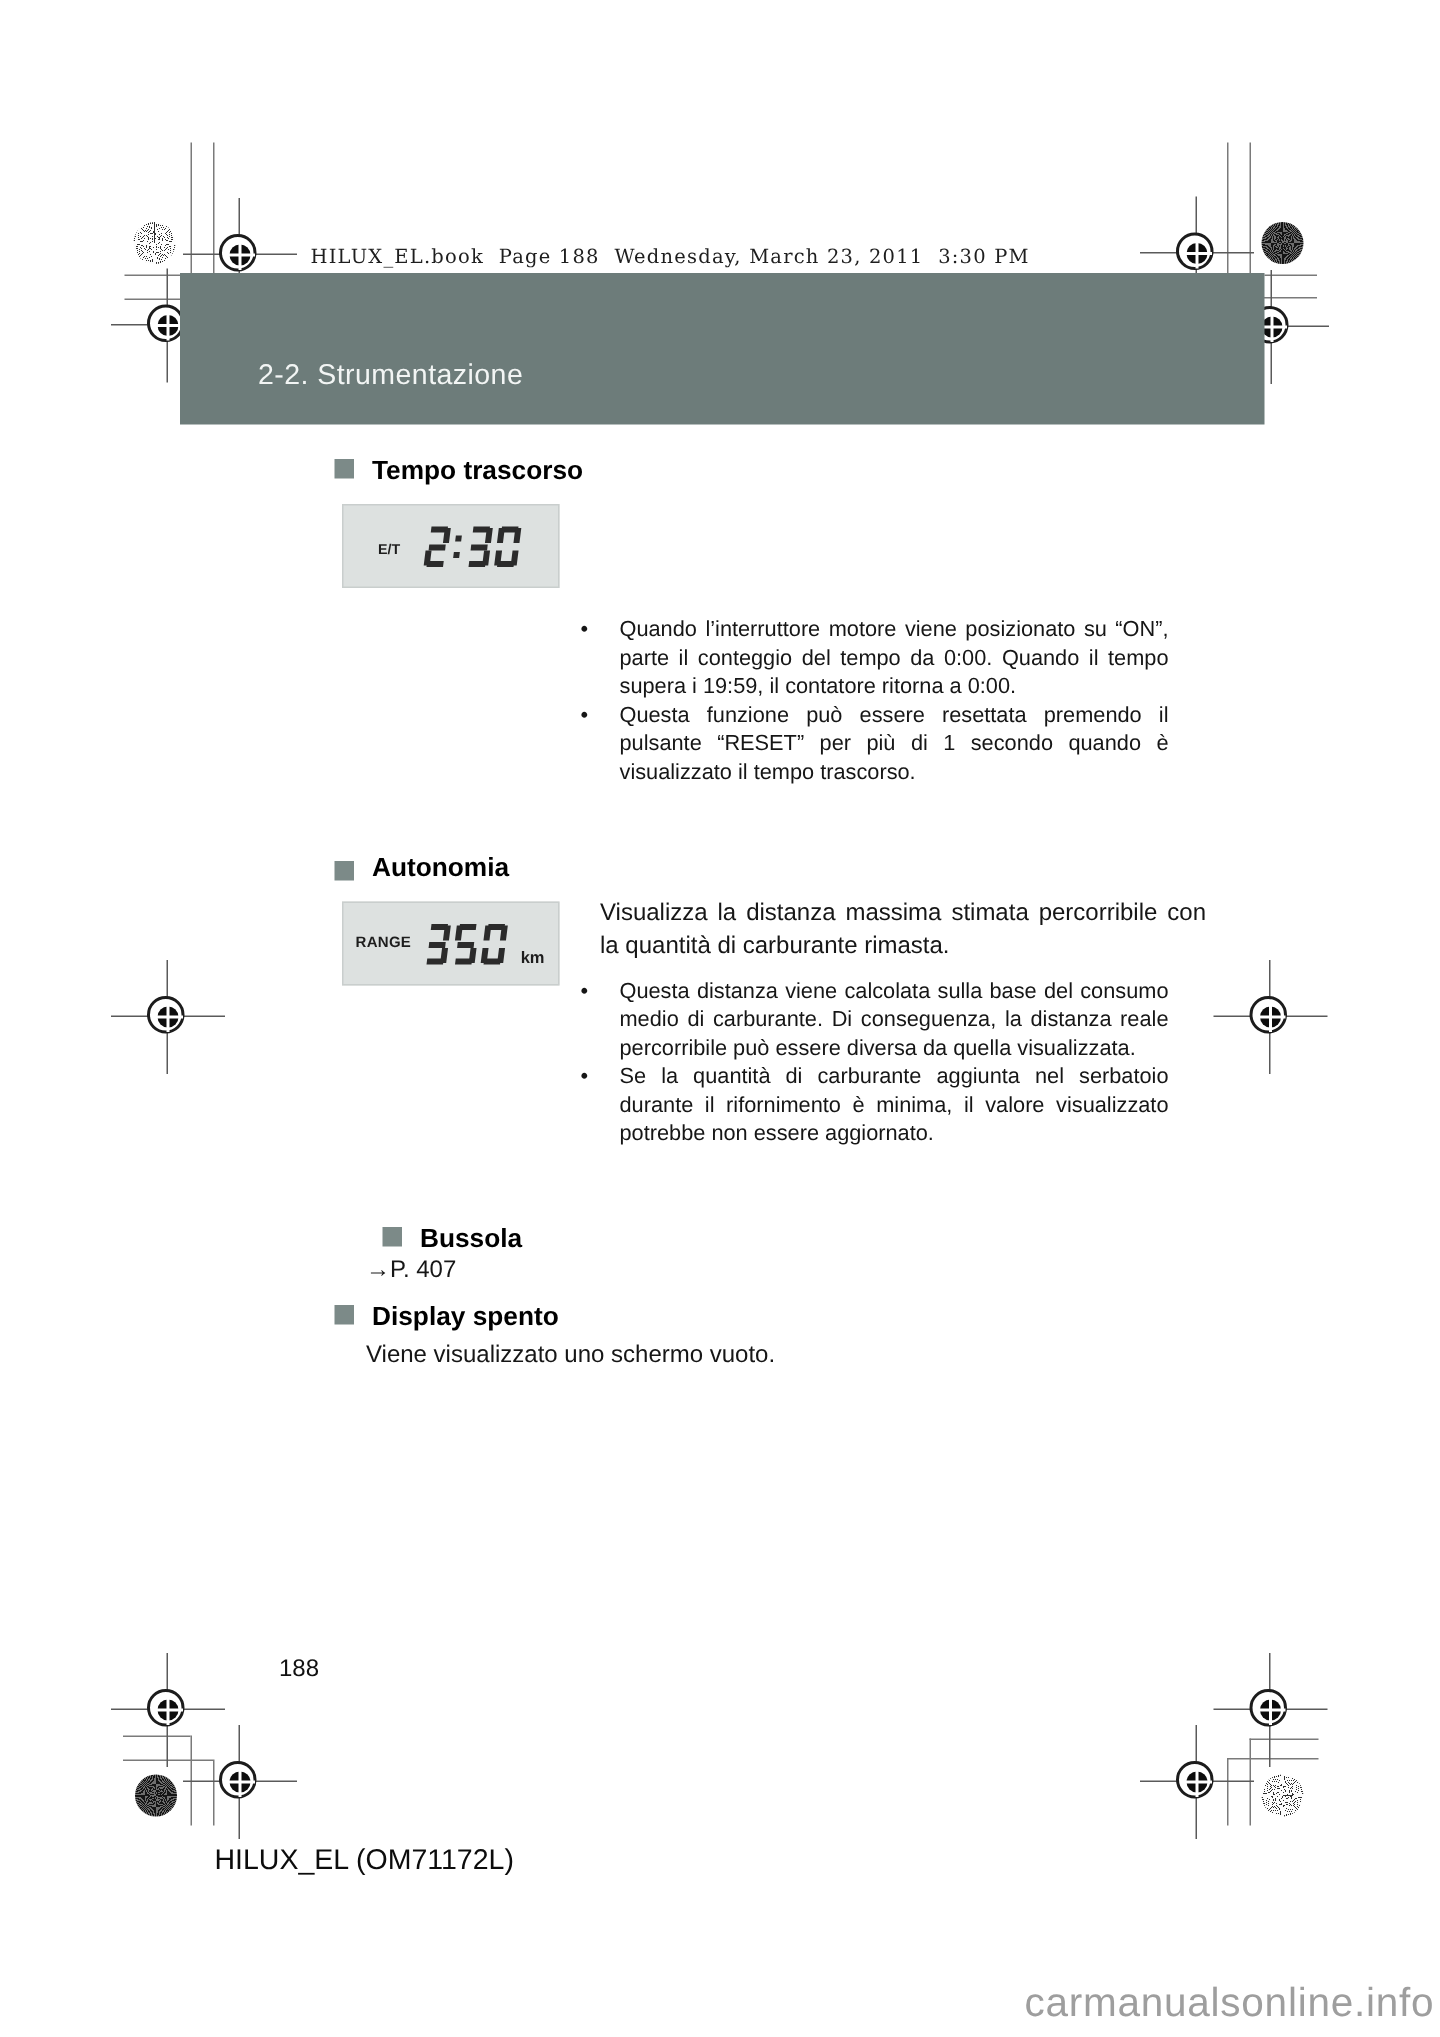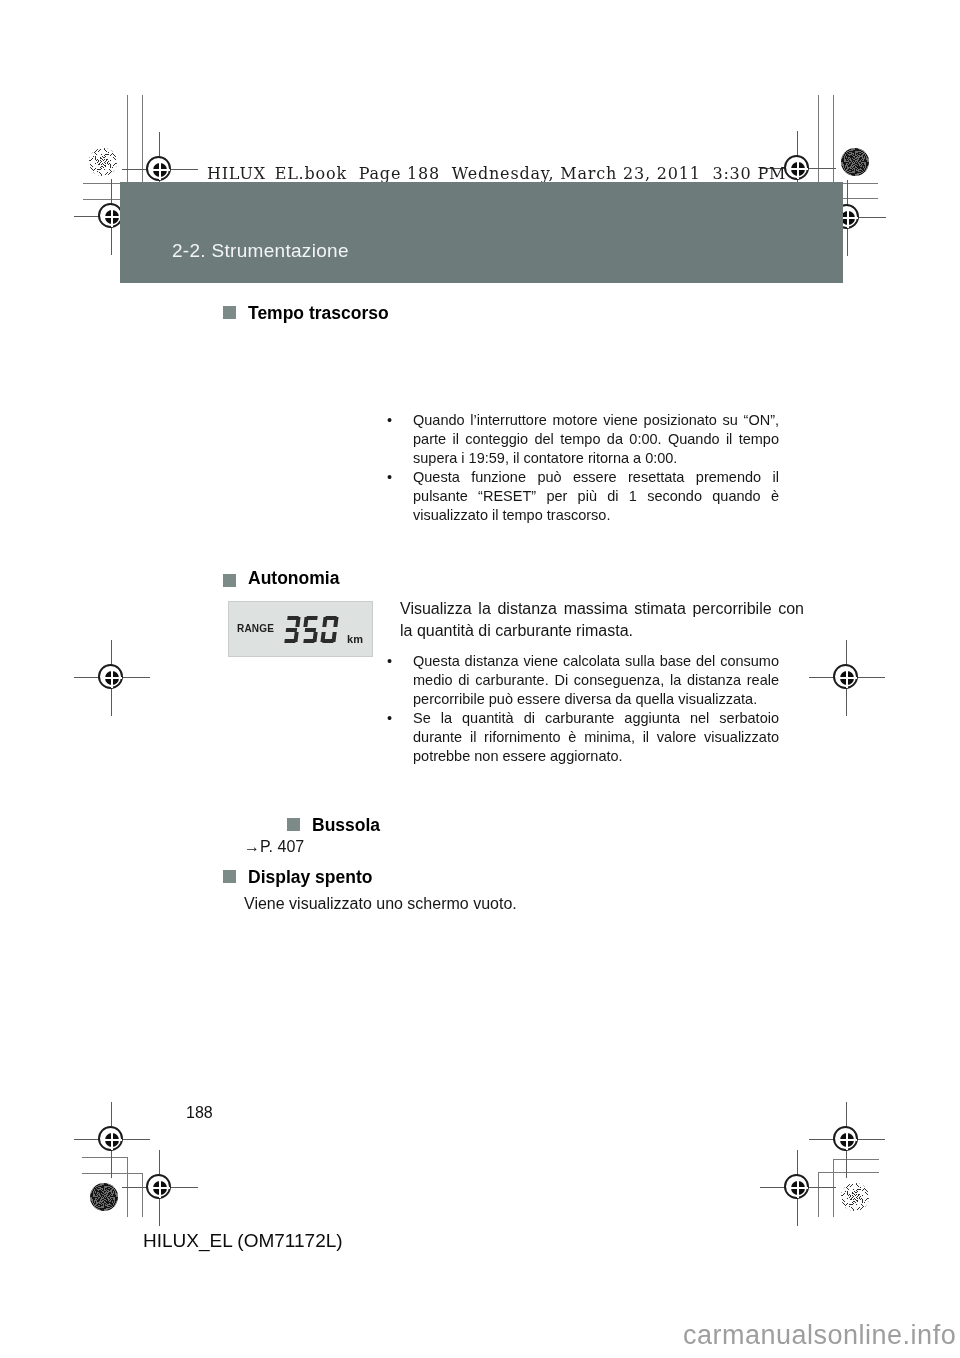--- a/index.html
+++ b/index.html
@@ -17,21 +17,21 @@
   .regmark .rm-cross-v{position:absolute;top:28px;left:37px;height:20px;width:2px;background:#fff;}
 
   .sunburst{position:absolute;width:28px;height:28px;border-radius:50%;}
   .sunburst.light{background:repeating-conic-gradient(#2e2e2e 0deg 1.2deg,#fcfcfc 1.2deg 6deg);}
   .sunburst.dark{background:repeating-conic-gradient(#141414 0deg 2.6deg,#6e6e6e 2.6deg 5deg);}
 
   .tline{position:absolute;background:#7a7a7a;}
 
   
   .print-header{position:absolute;left:207px;top:164px;font-family:"DejaVu Serif",serif;
-        font-size:16px;color:#1e1e1e;letter-spacing:0.8px;white-space:pre;}
+        font-size:13px;color:#1e1e1e;letter-spacing:0.8px;white-space:pre;}
   .chapter-bar{position:absolute;left:120px;top:182px;width:723px;height:101px;}
   .chapter-bar .bar-label{position:absolute;left:52px;top:58px;font-size:19px;color:#f2f5f4;letter-spacing:0.3px;}
 
   
   .sec-heading{position:absolute;display:flex;align-items:flex-start;}
   .sec-square{width:13px;height:13px;margin-top:3px;flex:0 0 13px;}
   .sec-title{margin-left:12px;font-size:17.5px;font-weight:bold;color:#000;white-space:nowrap;}
 
   .display-box{position:absolute;left:228px;width:145px;height:56px;background:#dde1e0;
         border:1px solid #c9cecd;box-sizing:border-box;}
@@ -180,20 +180,51 @@
   <div class="print-header">HILUX_EL.book  Page 188  Wednesday, March 23, 2011  3:30 PM</div>
 
   <div class="chapter-bar" style="background: rgb(109, 124, 122);">
     <span class="bar-label">2-2. Strumentazione</span>
   </div>
 
   <div class="sec-heading" style="left:223px;top:303px;">
     <span class="sec-square" style="background: rgb(124, 138, 136);"></span>
     <span class="sec-title">Tempo trascorso</span>
   </div>
+  <div class="display-box box-et" style="top: 336px; background: rgb(221, 225, 224);">
+    <span class="disp-label">E/T</span>
+    <span class="seven-seg">
+        <span class="seg-digit">
+          <i class="seg seg-a"></i>
+          <i class="seg seg-b"></i>
+          <i class="seg seg-d"></i>
+          <i class="seg seg-e"></i>
+          <i class="seg seg-g"></i>
+        </span>
+        <span class="seg-colon">
+          <i></i>
+          <i></i>
+        </span>
+        <span class="seg-digit">
+          <i class="seg seg-a"></i>
+          <i class="seg seg-b"></i>
+          <i class="seg seg-c"></i>
+          <i class="seg seg-d"></i>
+          <i class="seg seg-g"></i>
+        </span>
+        <span class="seg-digit">
+          <i class="seg seg-a"></i>
+          <i class="seg seg-b"></i>
+          <i class="seg seg-c"></i>
+          <i class="seg seg-d"></i>
+          <i class="seg seg-e"></i>
+          <i class="seg seg-f"></i>
+        </span>
+      </span>
+  </div>
   <ul class="bullets" style="top:411px;">
     <li>Quando l’interruttore motore viene posizionato su “ON”, parte il conteggio del tempo da 0:00. Quando il tempo supera i 19:59, il contatore ritorna a 0:00.</li>
     <li>Questa funzione può essere resettata premendo il pulsante “RESET” per più di 1 secondo quando è visualizzato il tempo trascorso.</li>
   </ul>
 
   <div class="sec-heading" style="left:223px;top:568px;align-items:center;">
     <span class="sec-square" style="background: rgb(124, 138, 136);"></span>
     <span class="sec-title">Autonomia</span>
   </div>
   <div class="display-box box-range" style="top: 601px; background: rgb(221, 225, 224); padding-left: 40px;">
@@ -223,21 +254,21 @@
         </span>
       </span>
     <span class="disp-unit">km</span>
   </div>
   <div class="para" style="top:598px;margin-left:25px;">Visualizza la distanza massima stimata percorribile con la quantità di carburante rimasta.</div>
   <ul class="bullets" style="top:652px;">
     <li>Questa distanza viene calcolata sulla base del consumo medio di carburante. Di conseguenza, la distanza reale percorribile può essere diversa da quella visualizzata.</li>
     <li>Se la quantità di carburante aggiunta nel serbatoio durante il rifornimento è minima, il valore visualizzato potrebbe non essere aggiornato.</li>
   </ul>
 
-  <div class="sec-heading" style="left:239px;top:815px;padding-left:48px;">
+  <div class="sec-heading" style="left:207px;top:815px;padding-left:48px;">
     <span class="sec-square" style="background: rgb(124, 138, 136);"></span>
     <span class="sec-title">Bussola</span>
   </div>
   <div class="plain-text" style="top:838px;">→P. 407</div>
 
   <div class="sec-heading" style="left:223px;top:867px;">
     <span class="sec-square" style="background: rgb(124, 138, 136);"></span>
     <span class="sec-title">Display spento</span>
   </div>
   <div class="plain-text" style="top:895px;">Viene visualizzato uno schermo vuoto.</div>

